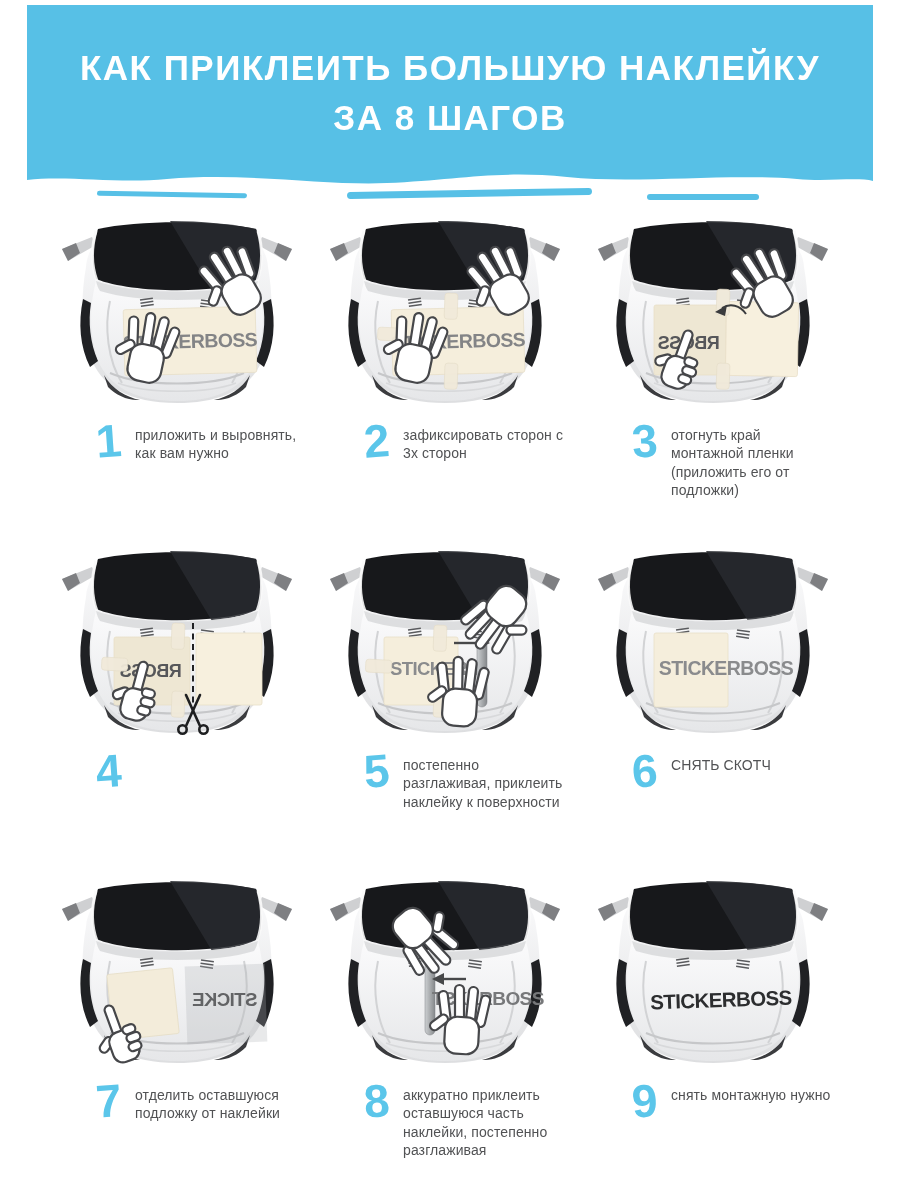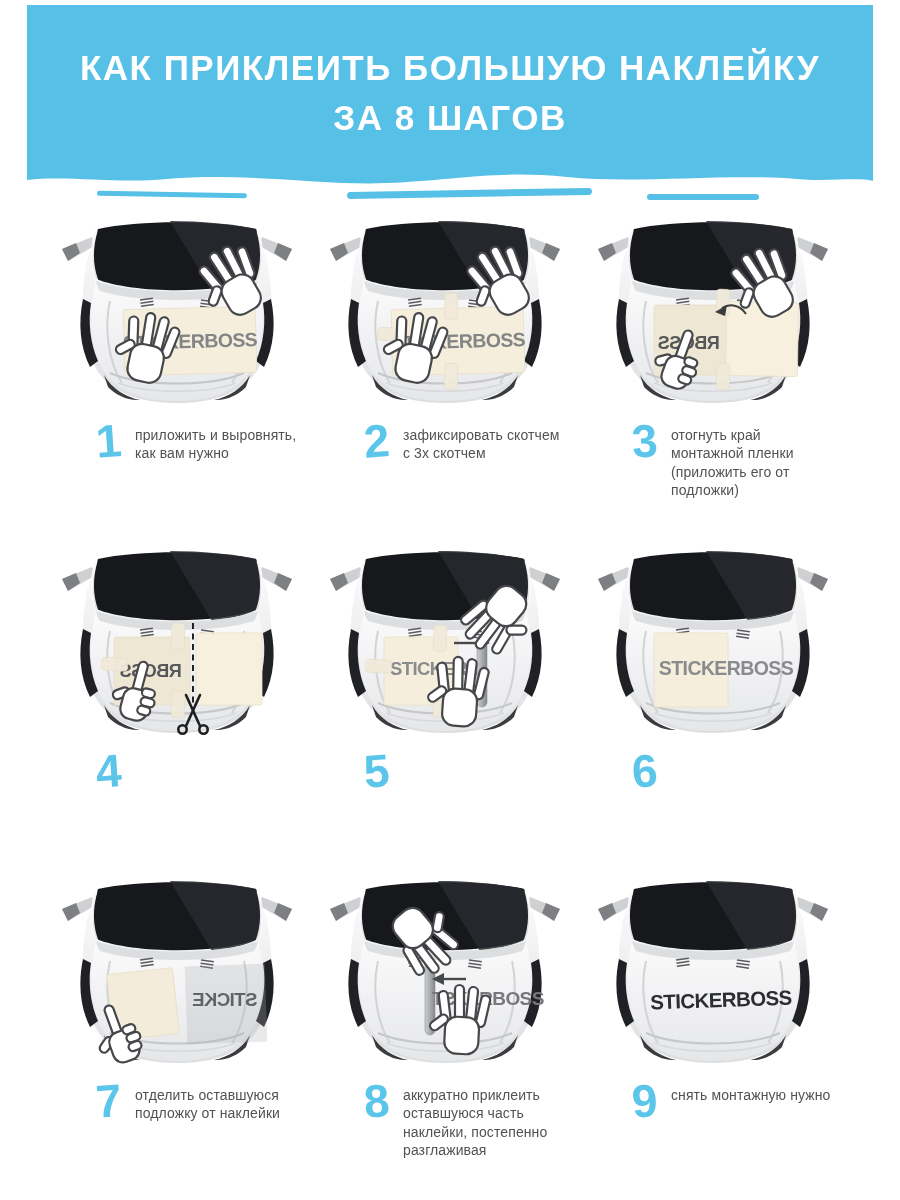--- a/index.html
+++ b/index.html
@@ -195,21 +195,21 @@
     <rect x="-7" y="-44" width="9" height="38" rx="4.5" transform="rotate(-3)"></rect>
     <rect x="3" y="-43" width="9" height="37" rx="4.5" transform="rotate(3)"></rect>
     <rect x="12" y="-38" width="9" height="32" rx="4.5" transform="rotate(10)"></rect>
     <rect x="-33" y="-10" width="20" height="9" rx="4.5" transform="rotate(-40 -23 -5)"></rect>
     <rect x="-17" y="-12" width="34" height="37" rx="12"></rect>
             </g>
           </svg>
         </div>
       <div class="caption">
         <div class="num">2</div>
-        <div class="txt">зафиксировать скотчем с 3х скотчем</div>
+        <div class="txt">зафиксировать сторон с 3х сторон</div>
       </div>
     </section>
     <section class="step">
       <div class="car-box">
           <svg viewBox="0 0 250 190" xmlns="http://www.w3.org/2000/svg">
   <defs>
     <linearGradient id="gb2" x1="0" y1="0" x2="0" y2="1">
       <stop offset="0" stop-color="#fdfdfe"></stop>
                 <stop offset="1" stop-color="#dddee0"></stop>
               </linearGradient>
@@ -459,20 +459,21 @@
     <rect x="-7" y="-44" width="9" height="38" rx="4.5" transform="rotate(-3)"></rect>
     <rect x="3" y="-43" width="9" height="37" rx="4.5" transform="rotate(3)"></rect>
     <rect x="12" y="-38" width="9" height="32" rx="4.5" transform="rotate(10)"></rect>
     <rect x="-33" y="-10" width="20" height="9" rx="4.5" transform="rotate(-40 -23 -5)"></rect>
     <rect x="-17" y="-12" width="34" height="37" rx="12"></rect>
             </g>
           </svg>
         </div>
       <div class="caption">
         <div class="num">5</div>
+        <div class="txt">постепенно разглаживая, приклеить наклейку к поверхности</div>
       </div>
     </section>
     <section class="step">
       <div class="car-box">
           <svg viewBox="0 0 250 190" xmlns="http://www.w3.org/2000/svg">
   <defs>
     <linearGradient id="gb5" x1="0" y1="0" x2="0" y2="1">
       <stop offset="0" stop-color="#fdfdfe"></stop>
                 <stop offset="1" stop-color="#dddee0"></stop>
               </linearGradient>
@@ -522,20 +523,21 @@
                 <line x1="0" y1="3.2" x2="13" y2="3.2"></line>
                 <line x1="0" y1="6.4" x2="13" y2="6.4"></line>
               </g>
   </g>
             <rect x="66" y="88" width="74" height="74" rx="2" fill="#F5EEDC" stroke="#E8DFC8" stroke-width="0.8"></rect>
             <text x="138" y="130" text-anchor="middle" font-family="&quot;Liberation Sans&quot;,sans-serif" font-weight="bold" font-size="19.5" letter-spacing="-0.6" fill="#8A8B8D">STICKERBOSS</text>
           </svg>
         </div>
       <div class="caption">
         <div class="num">6</div>
+        <div class="txt">СНЯТЬ СКОТЧ</div>
       </div>
     </section>
     <section class="step">
       <div class="car-box">
           <svg viewBox="0 0 250 190" xmlns="http://www.w3.org/2000/svg">
   <defs>
     <linearGradient id="gb6" x1="0" y1="0" x2="0" y2="1">
       <stop offset="0" stop-color="#fdfdfe"></stop>
                 <stop offset="1" stop-color="#dddee0"></stop>
               </linearGradient>

